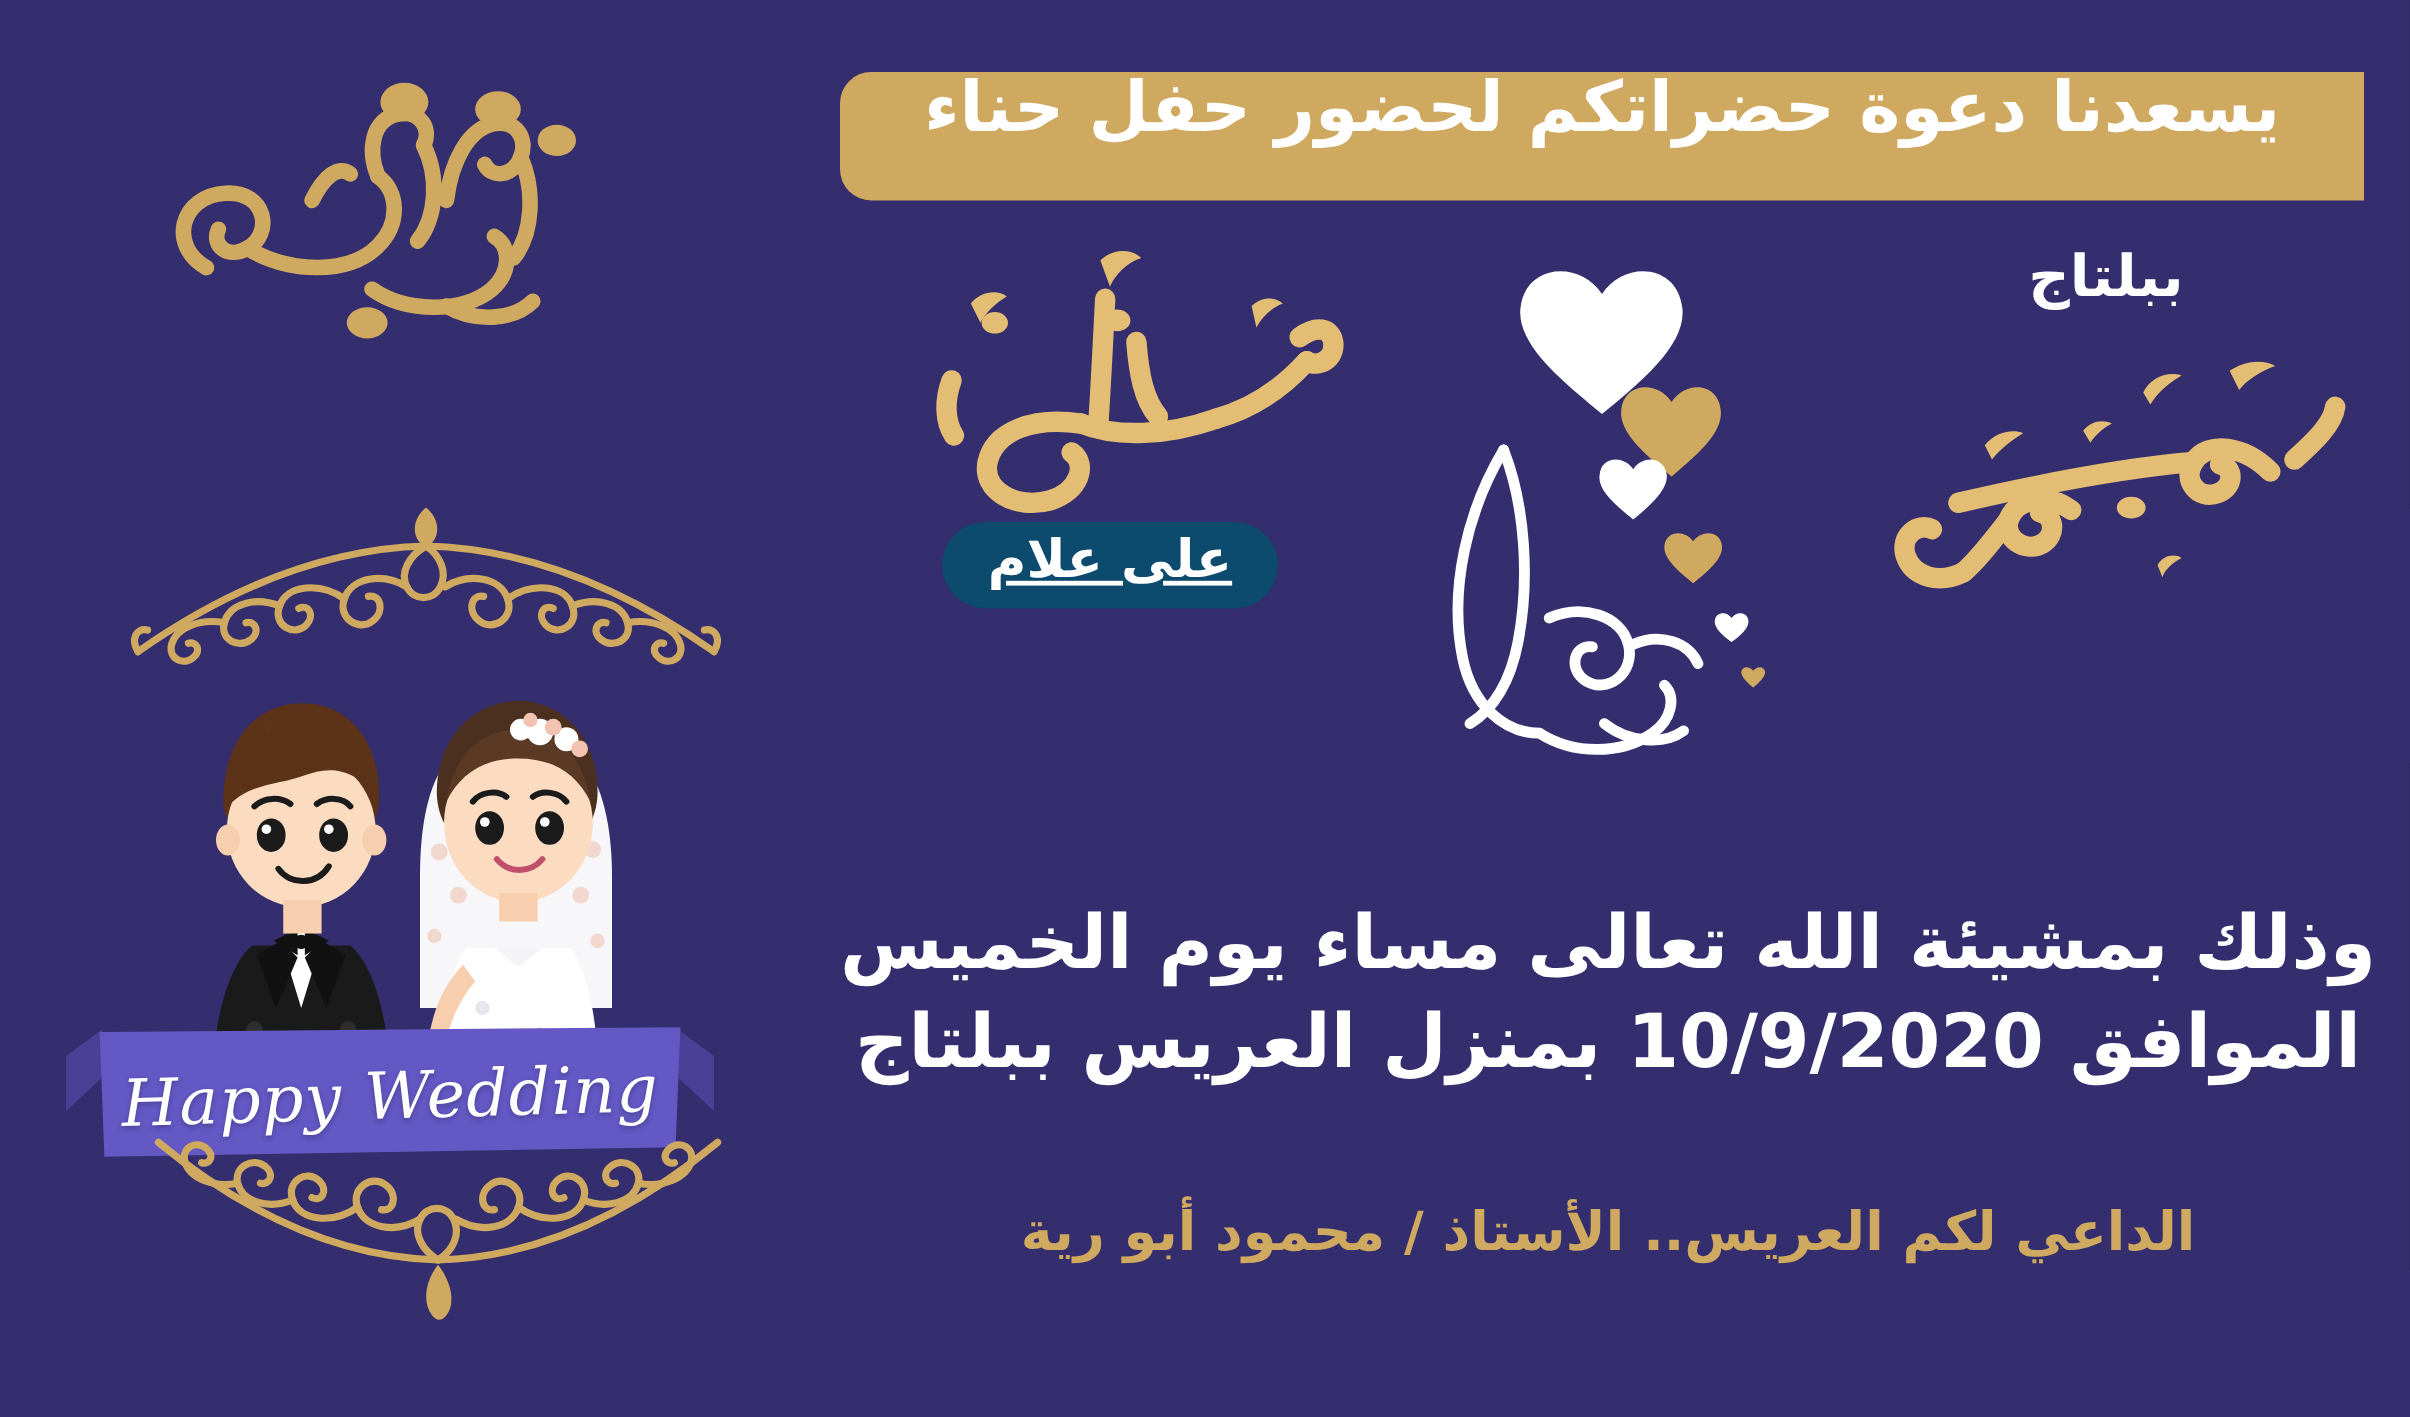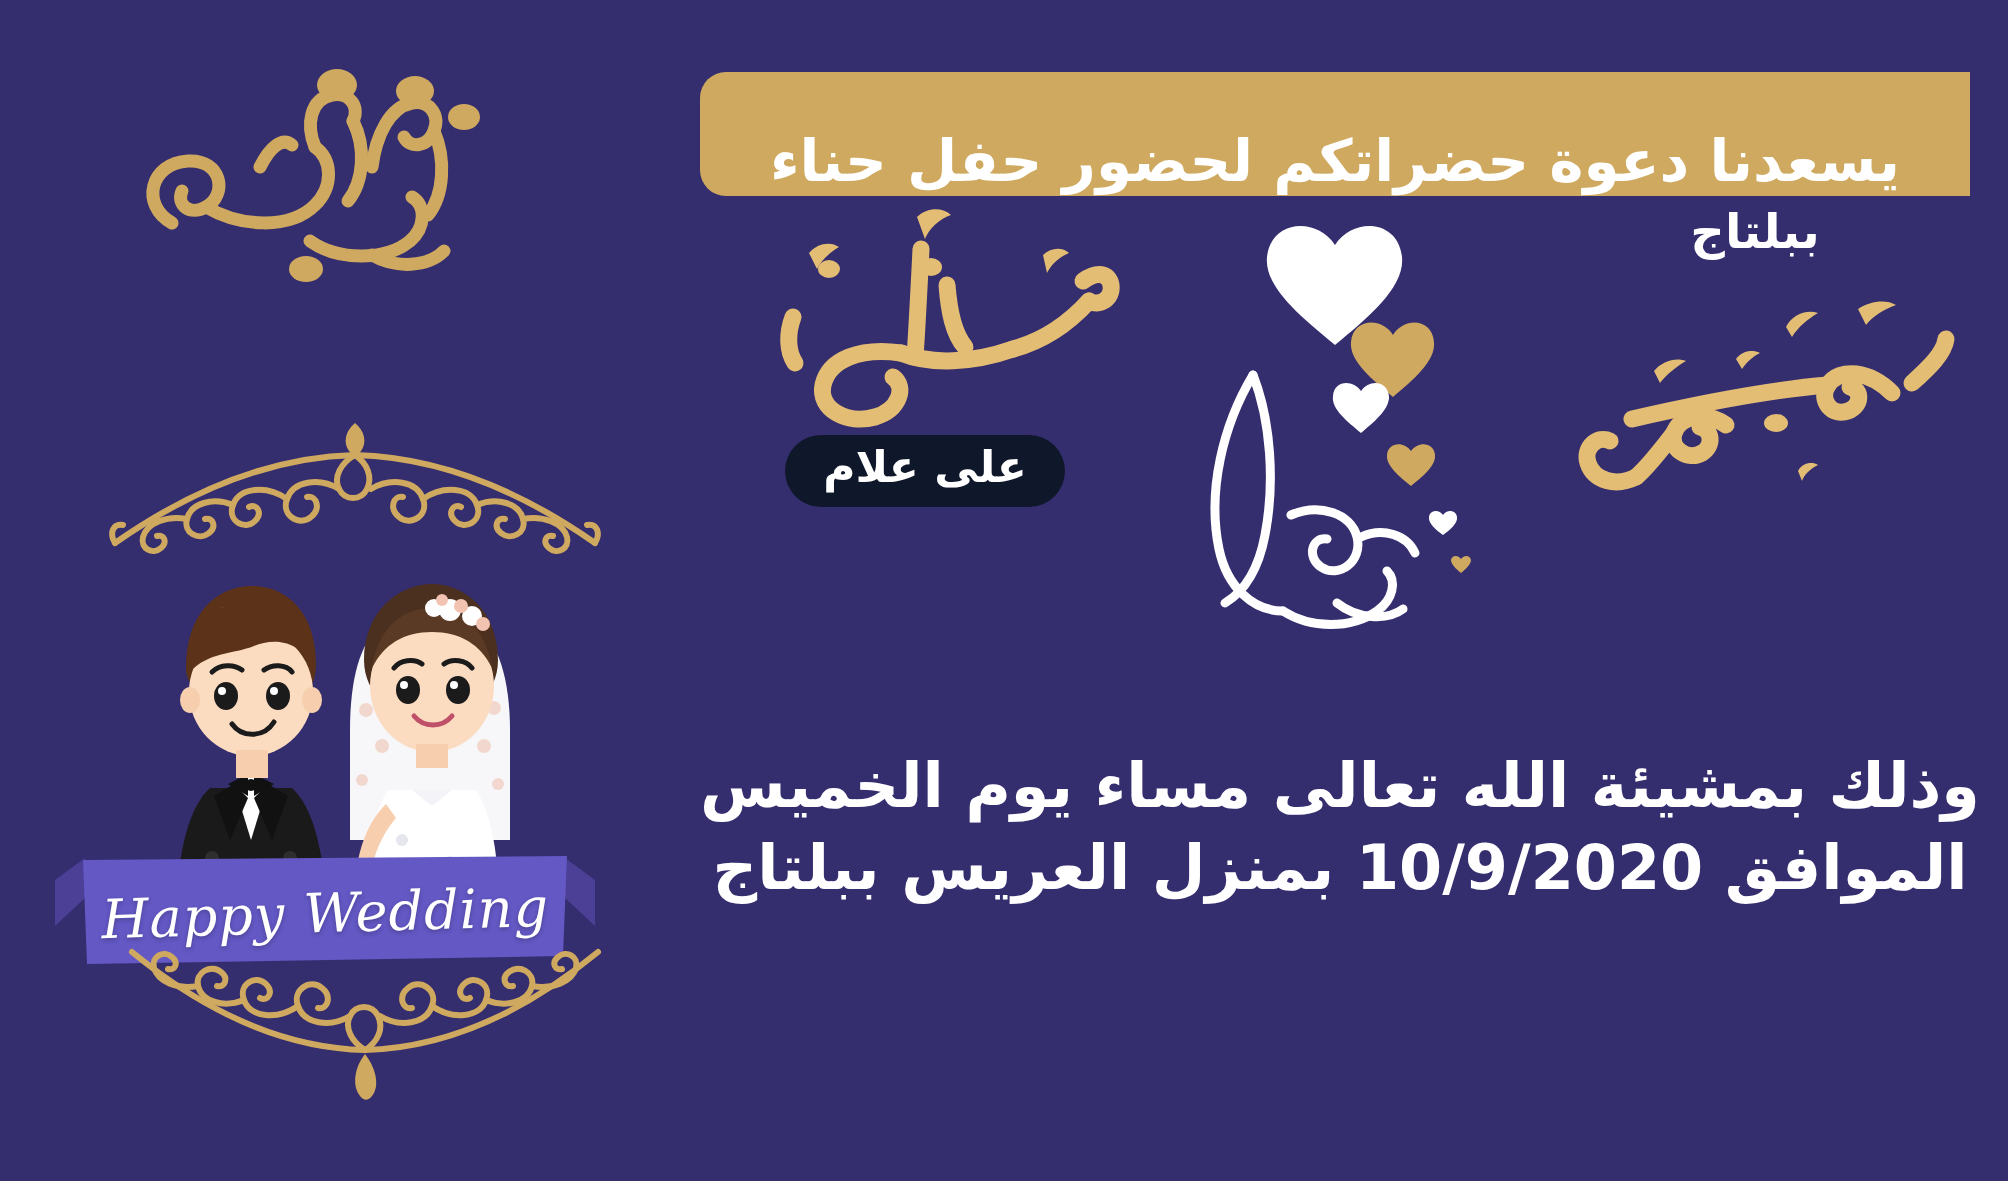--- a/index.html
+++ b/index.html
@@ -65,25 +65,25 @@
   #bottom-flourish {
     position:absolute; left:120px; top:930px;
     width:490px; height:215px;
   }
 
   
 
   
   #header-band {
     position:absolute;
-    left:700px; top:72px;
-    width:1270px; height:124px;
+    left:700px; top:60px;
+    width:1270px; height:107px;
     background:#cfa95f;
     border-radius:26px 0 0 26px;
-    display:flex; align-items:flex-end; justify-content:center;
+    display:flex; align-items:flex-start; justify-content:center;
   }
   #header-band-text {
     color:#ffffff;
     font-size:58px;
     font-weight:bold;
     line-height:1;
     white-space:nowrap;
     padding-bottom:6px;
   }
 
@@ -105,29 +105,30 @@
     line-height:1.1;
     height:70px;
   }
   .name-script {
     height:230px;
     position:relative;
   }
   .name-script svg { position:absolute; left:50%; top:0; transform:translateX(-50%); }
   .family-badge {
     display:inline-flex; align-items:center; justify-content:center;
-    background:#0f172a;
+    background:#0c4a6e;
     color:#ffffff;
     border-radius:40px;
     font-size:44px;
     font-weight:bold;
     padding:6px 38px 14px 38px;
     min-width:210px;
     height:72px;
     line-height:1;
+    text-decoration:underline;
   }
 
   
   #heart-monogram {
     position:absolute;
     left:435px; top:10px;
     width:430px; height:450px;
   }
 
   
@@ -410,14 +411,15 @@
       </div>
       <div class="family-badge">على علام</div>
     </div>
   </div>
 
   <div id="details">
     <div class="details-line">وذلك بمشيئة الله تعالى مساء يوم الخميس</div>
     <div class="details-line">الموافق 10/9/2020 بمنزل العريس ببلتاج</div>
   </div>
 
+  <div id="footer-line">الداعي لكم العريس.. الأستاذ / محمود أبو رية</div>
 
 </div>
 
 </body></html>

